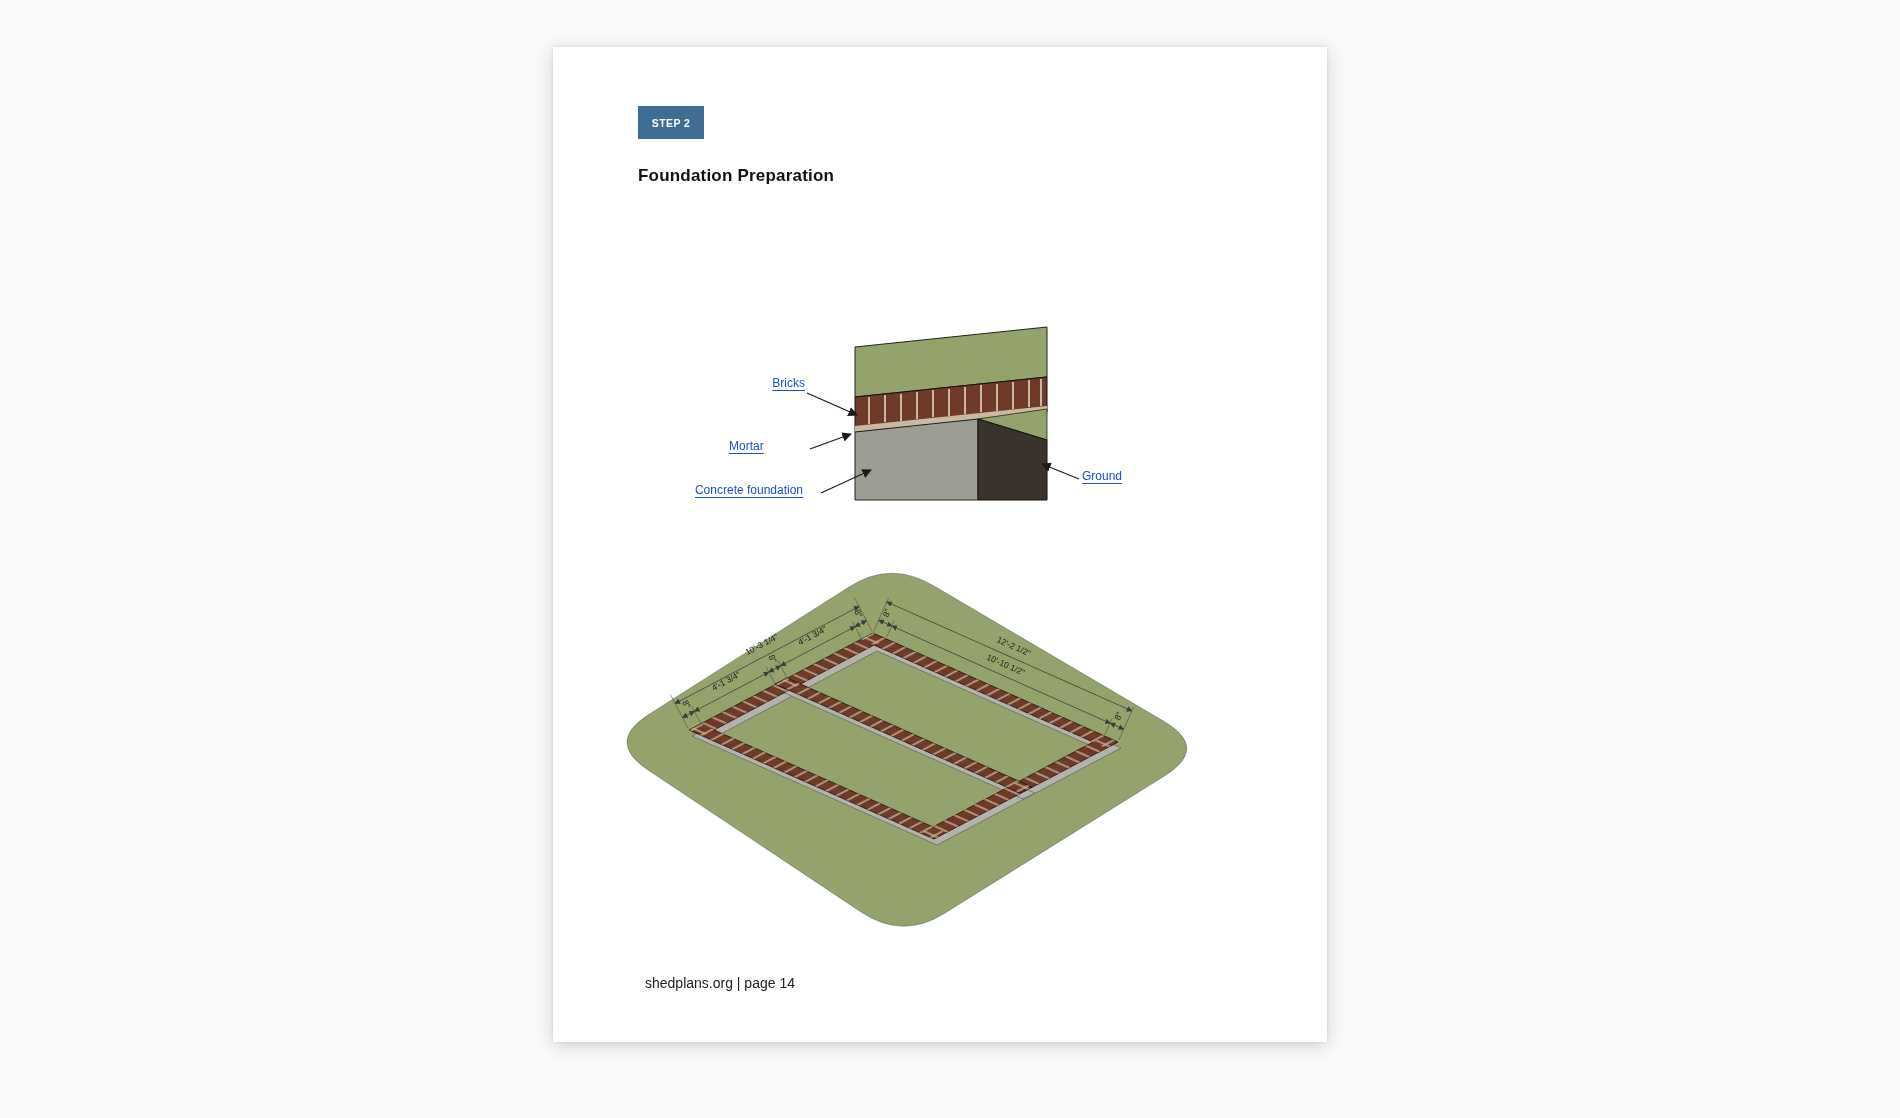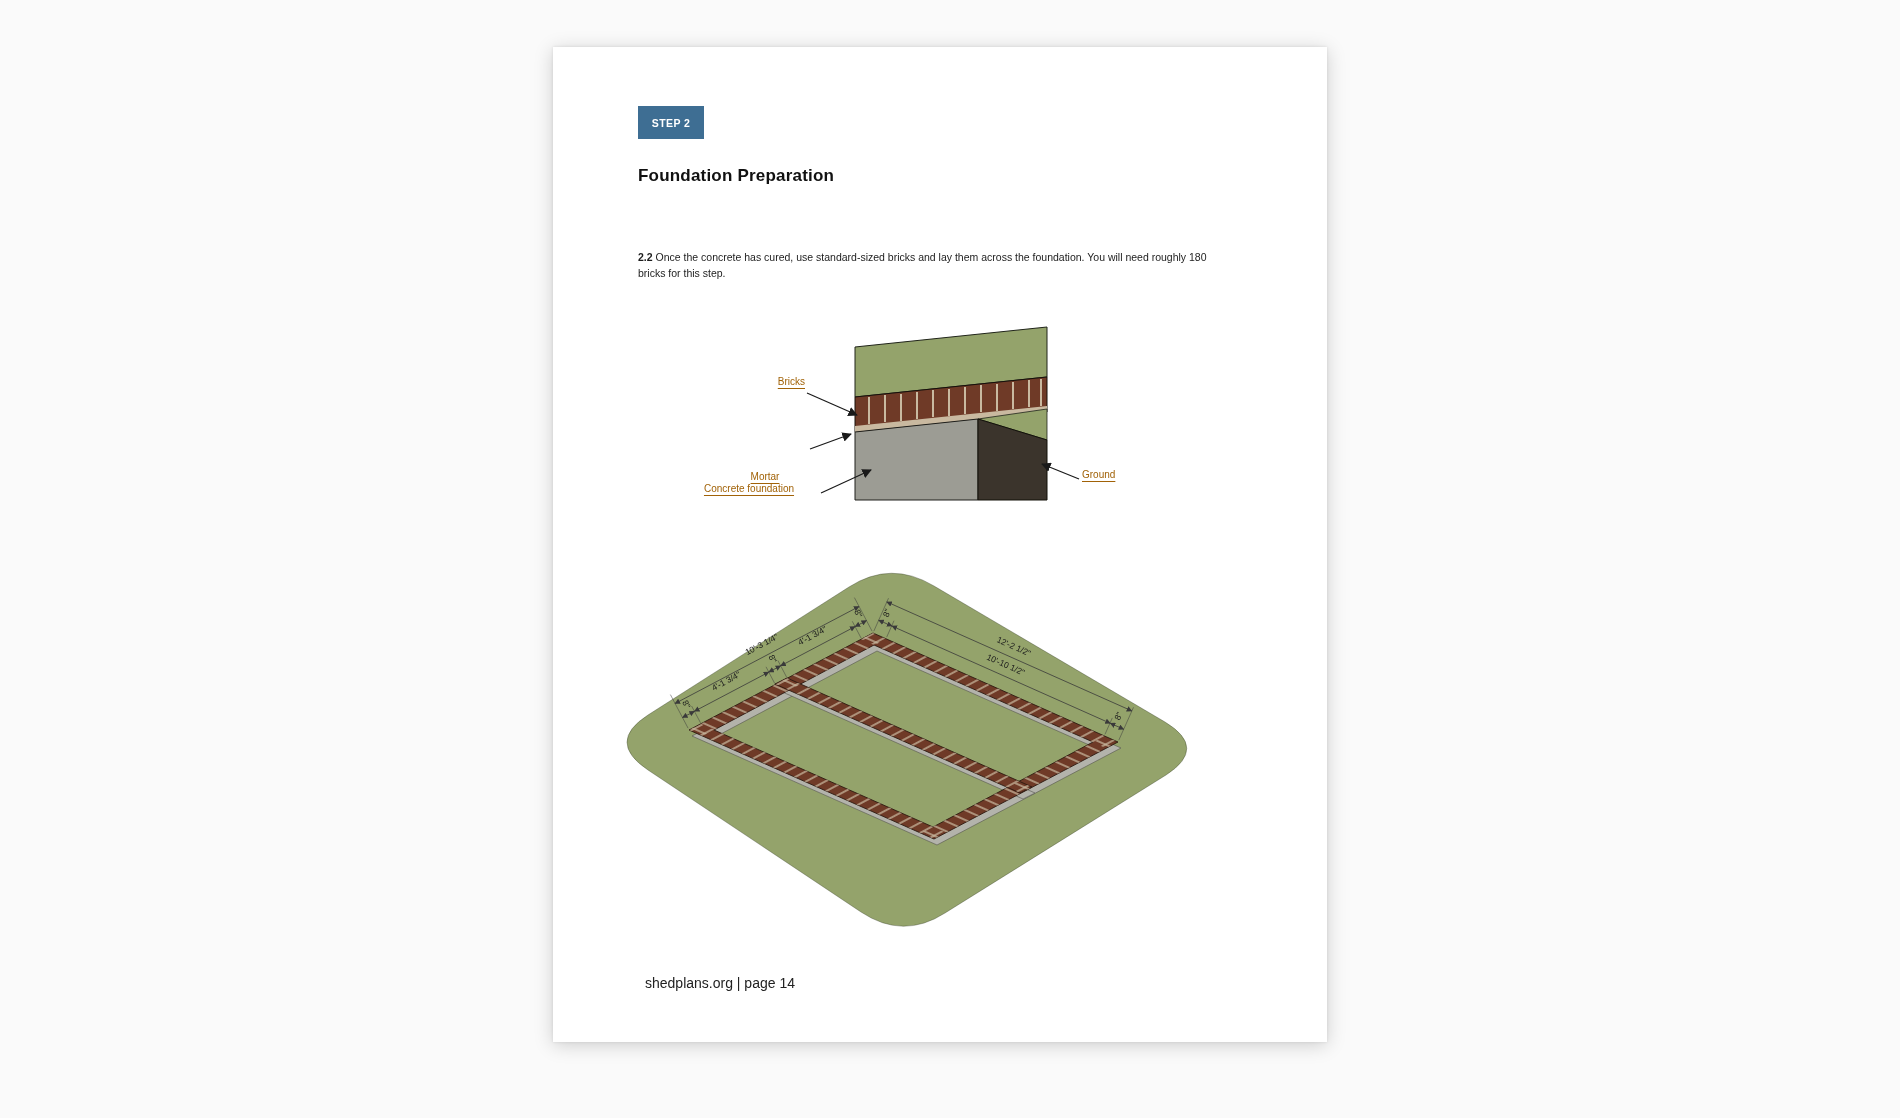--- a/index.html
+++ b/index.html
@@ -29,40 +29,39 @@
     position:absolute;left:85px;width:580px;margin:0;
     font-size:10.5px;line-height:16px;color:var(--text,#1c1c1c);
   }
   .para.p1{top:158px;}
   .para.p2{top:202px;}
   .figure{position:absolute;}
   .xsec{left:30px;top:255px;width:600px;height:220px;}
   .iso{left:40px;top:500px;width:680px;height:410px;}
   .xsec svg,.iso svg{position:absolute;left:0;top:0;}
   .callout{
-    position:absolute;font-size:10px;color:#a16207;
+    position:absolute;font-size:12px;color:#1d4ed8;
     text-decoration:underline;text-underline-offset:3px;white-space:nowrap;
   }
   .footer{
     position:absolute;left:92px;top:928px;
     font-size:14px;color:#222;
   }
   .dim{font-size:8.5px;fill:var(--text,#222);}
 </style>
 </head>
 <body>
 
 <div class="page">
 
   <div class="badge">STEP 2</div>
 
   <h1 class="title">Foundation Preparation</h1>
 
 
-  <p class="para p2"><b>2.2</b> <span>Once the concrete has cured, use standard-sized bricks and lay them across the foundation. You will need roughly 180 bricks for this step.</span></p>
 
   <div class="figure xsec">
     <svg width="600" height="220" viewBox="0 0 600 220">
       <defs>
         <marker id="arrow" viewBox="0 0 10 10" refX="9" refY="5" markerWidth="8" markerHeight="8" orient="auto-start-reverse">
           <path d="M0 0 L10 5 L0 10 z" fill="#1a1a1a"></path>
         </marker>
       </defs>
 
       <polygon points="272,45 464,25 464,75 272,95" style="fill:var(--grass);stroke:#20241a;stroke-width:1"></polygon>
@@ -93,21 +92,21 @@
       <polygon points="395,117 464,138 464,198 395,198" style="fill:var(--ground);stroke:#121009;stroke-width:1"></polygon>
 
       <g style="stroke:#1a1a1a;stroke-width:1.2;fill:none">
         <line x1="224" y1="91" x2="274" y2="113" marker-end="url(#arrow)"></line>
         <line x1="227" y1="147" x2="268" y2="132" marker-end="url(#arrow)"></line>
         <line x1="238" y1="191" x2="288" y2="168" marker-end="url(#arrow)"></line>
         <line x1="496" y1="177" x2="459" y2="162" marker-end="url(#arrow)"></line>
       </g>
     </svg>
     <span class="callout" style="left:150px;top:74px;width:72px;text-align:right;">Bricks</span>
-    <span class="callout" style="left:139px;top:137px;width:86px;text-align:center;margin-top:32px;">Mortar</span>
+    <span class="callout" style="left:146px;top:137px;width:86px;text-align:left;">Mortar</span>
     <span class="callout" style="left:96px;top:181px;width:140px;text-align:center;">Concrete foundation</span>
     <span class="callout" style="left:499px;top:167px;">Ground</span>
   </div>
 
   <div class="figure iso">
     <svg width="680" height="410" viewBox="0 0 680 410">
       <defs>
         <marker id="dimarrow" viewBox="0 0 10 10" refX="9" refY="5" markerWidth="7" markerHeight="7" orient="auto-start-reverse">
           <path d="M0 0 L10 5 L0 10 z" fill="#3a3a3a"></path>
         </marker>

